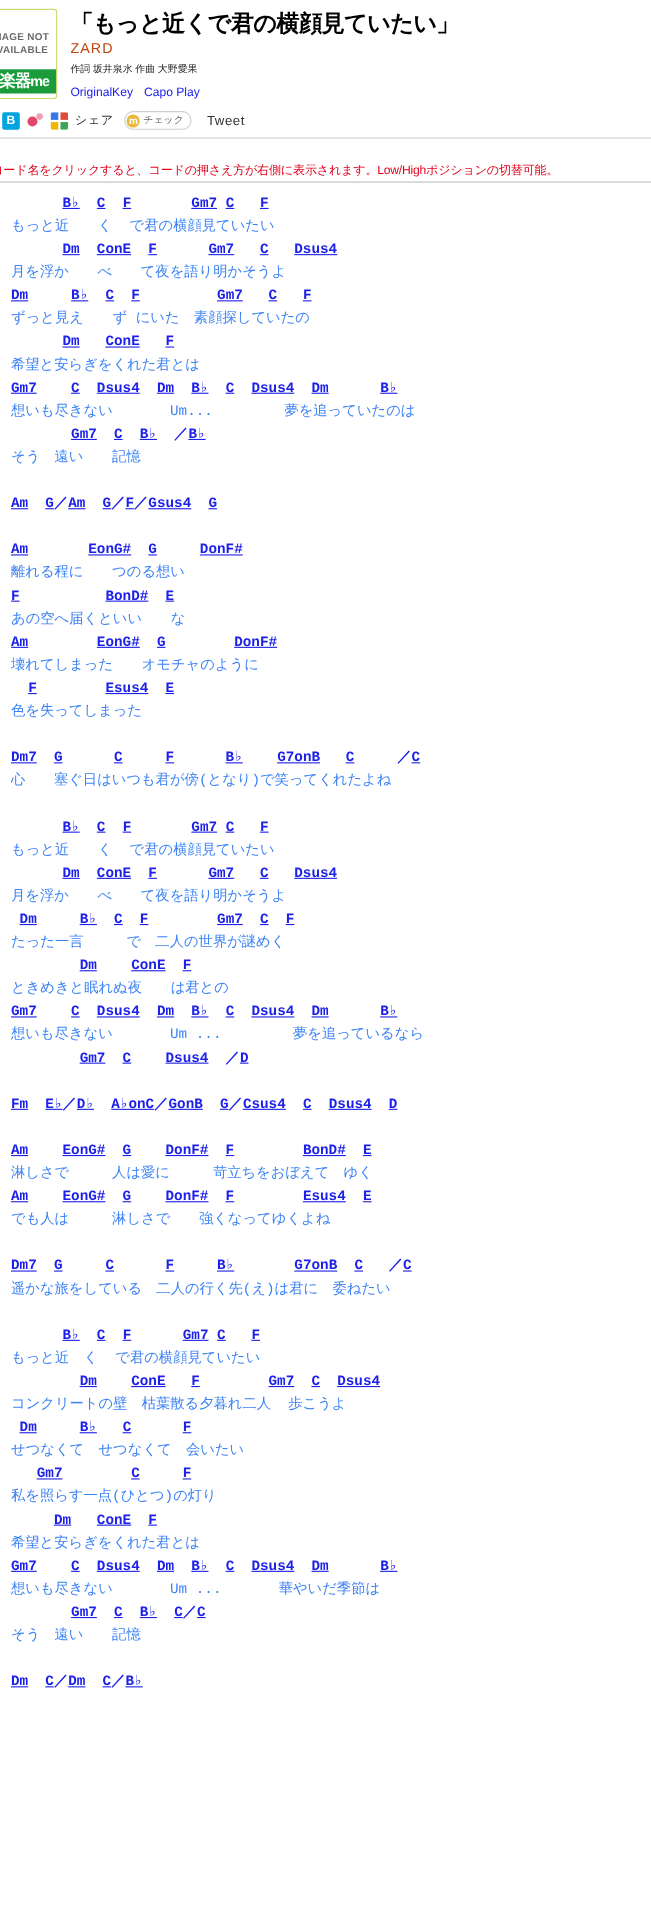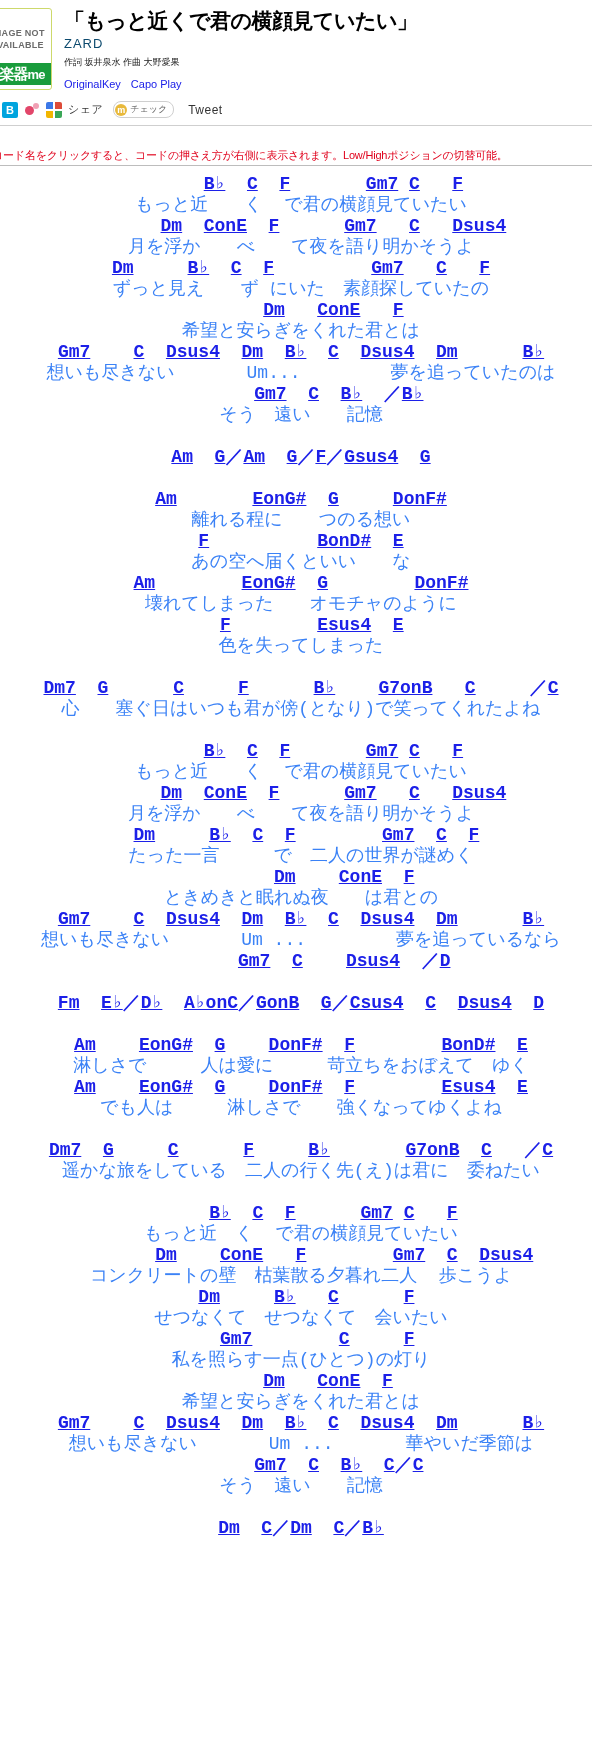--- a/index.html
+++ b/index.html
@@ -75,21 +75,21 @@
     font-size: 21px;
     font-weight: bold;
     line-height: 26px;
     margin: 2px 0 2px 0;
     letter-spacing: -0.5px;
     color: #000000;
     font-family: Liberation Serif, serif;
   }
   .artist {
     font-size: 13px;
-    color: #0c4a6e;
+    color: #c2410c;
     line-height: 16px;
     margin: 1px 0 4px 0;
     letter-spacing: 1px;
   }
   .credits {
     font-size: 9px;
     color: #222222;
     line-height: 12px;
     margin: 4px 0 9px 0;
   }
@@ -204,22 +204,21 @@
     line-height: 14px;
     white-space: nowrap;
     margin-left: -8px;
     letter-spacing: -0.2px;
   }
 
   
   .sheet {
     padding: 8px 0 0 10px;
     font-family: "Liberation Mono", "DejaVu Sans Mono", monospace;
-    font-size: 18px;
-    text-align: center;
+    font-size: 13px;
   }
   .line {
     white-space: pre;
     line-height: 21px;
     height: 21px;
     letter-spacing: 0px;
   }
   .line.chords {
     color: #1c20e8;
     font-weight: bold;

